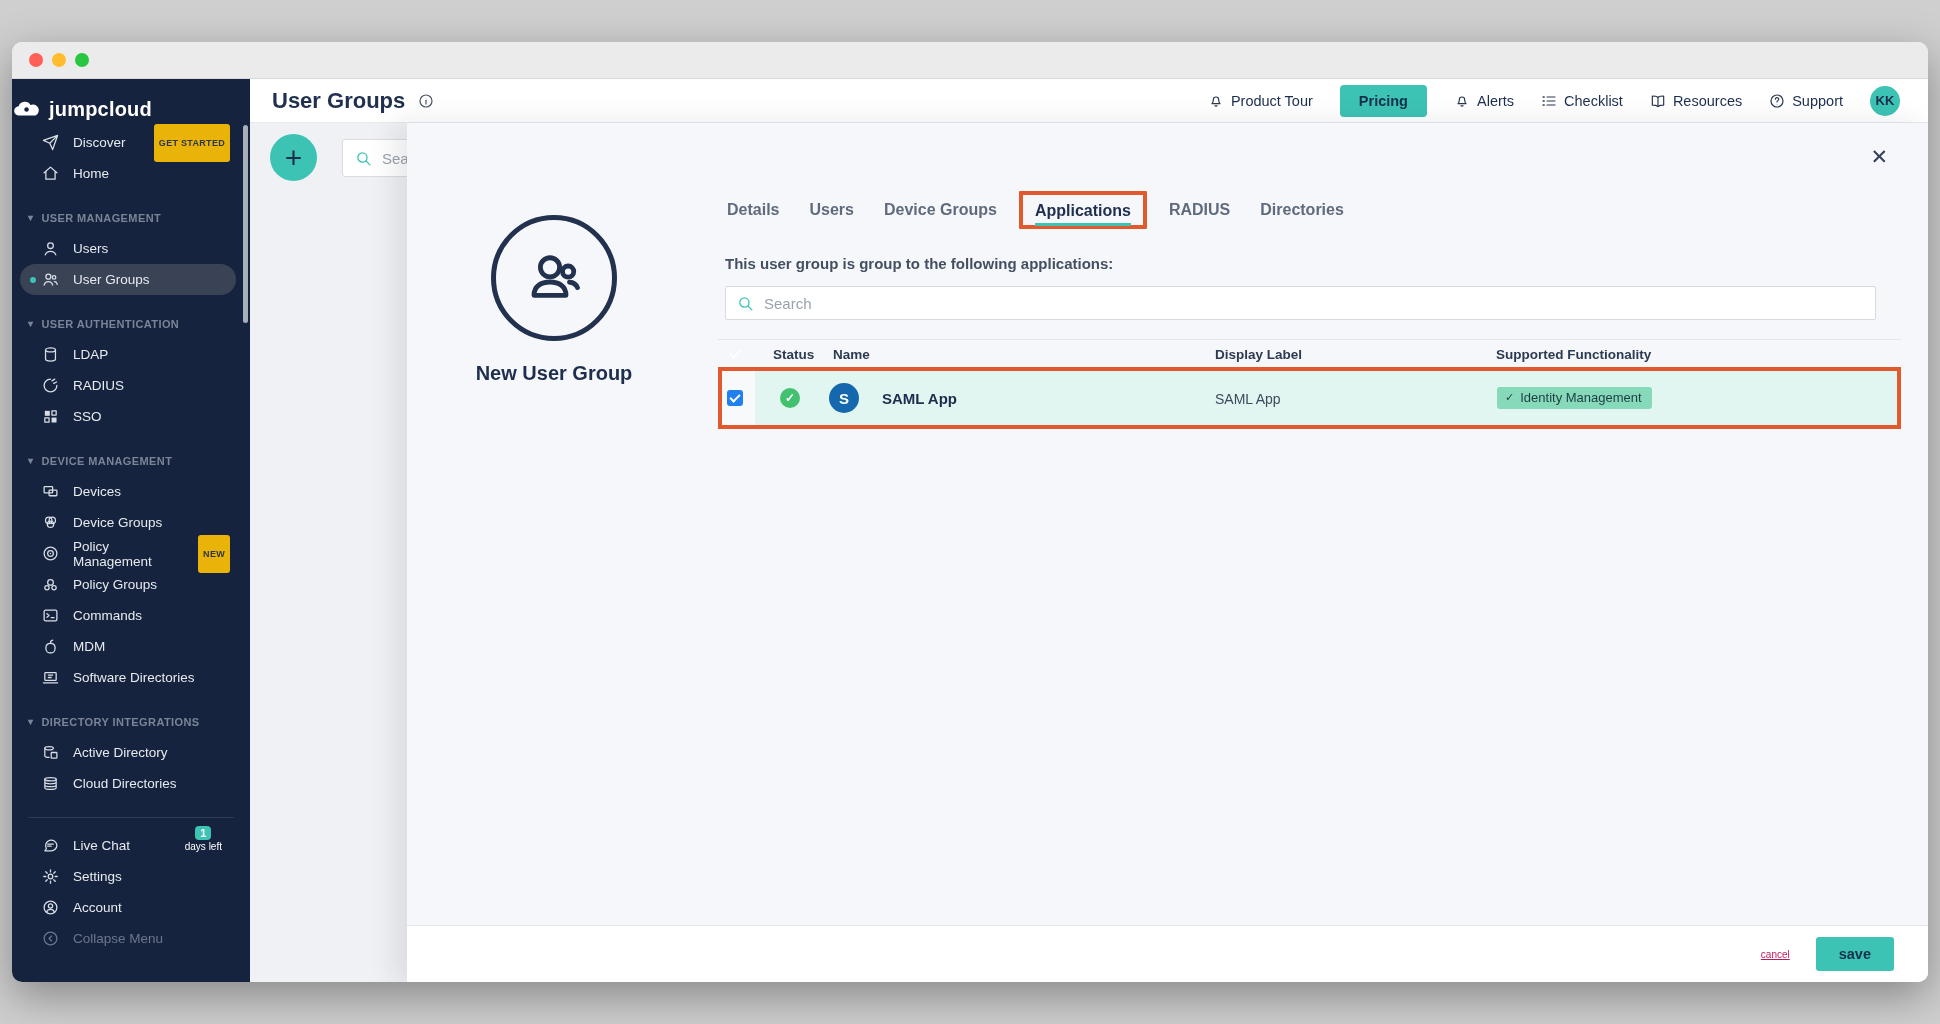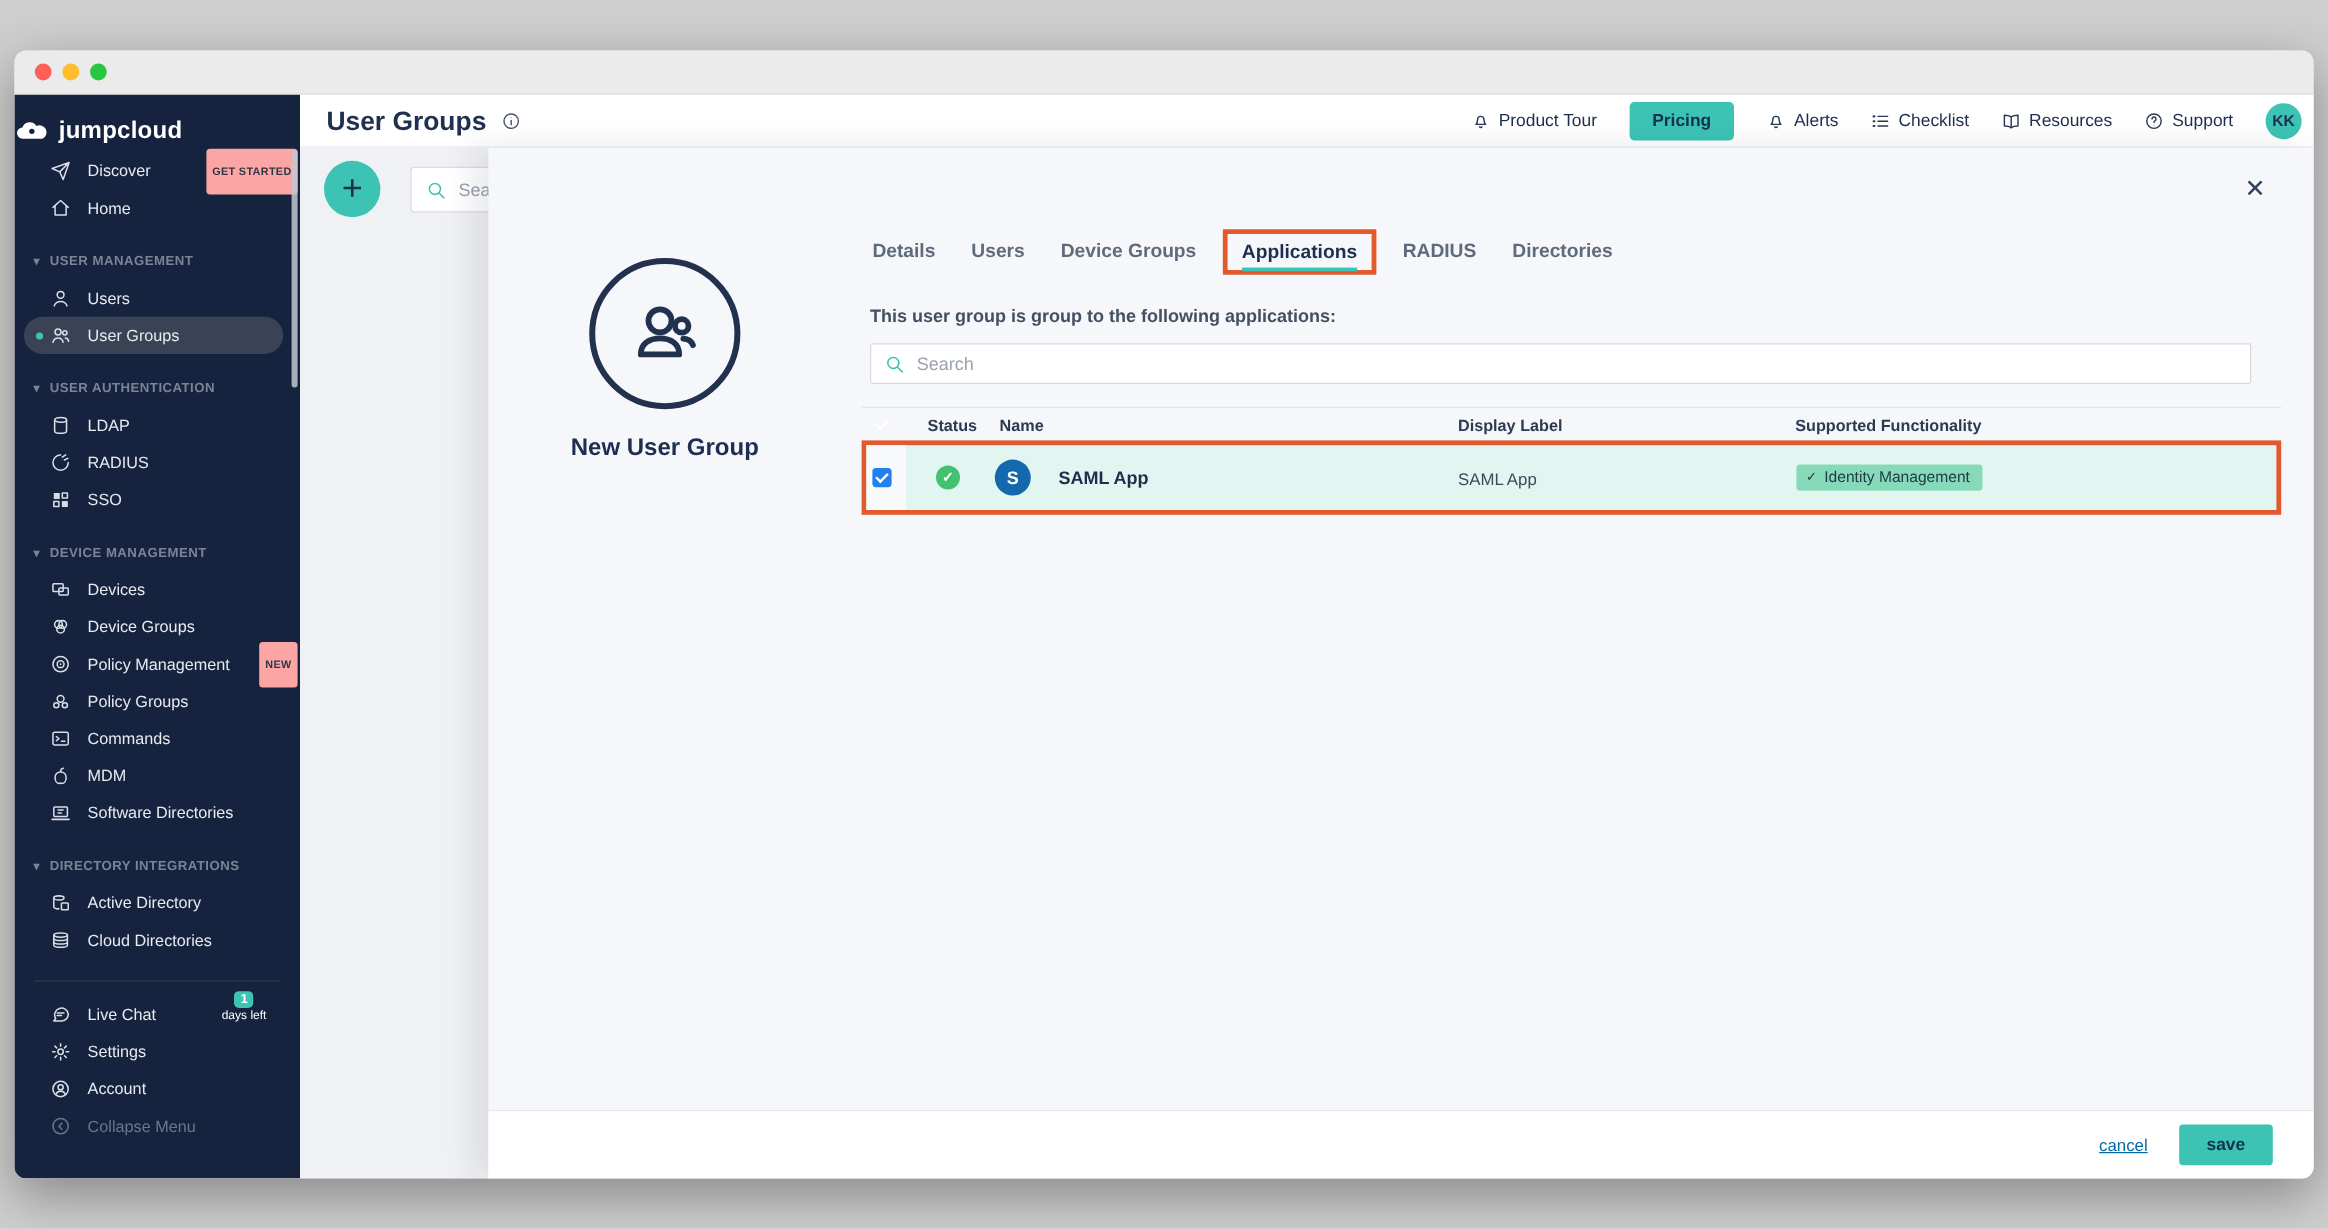--- a/index.html
+++ b/index.html
@@ -28,38 +28,38 @@
   .nav-item { height:31px; display:flex; align-items:center; padding-left:30px; gap:14px;
               font-size:13.5px; color:#e7eaef; cursor:pointer; }
   .nav-item .nicon { width:17px; height:17px; flex:none; color:#d8dde6; display:flex; }
   .nav-item .nicon svg { width:17px; height:17px; }
   .sec-head { height:31px; margin-top:13px; display:flex; align-items:center; gap:8px;
               padding-left:16px; font-size:11px; font-weight:700; color:#7b8496; letter-spacing:.4px; }
   .sec-head .chev { font-size:10px; color:#7b8496; }
   .nav-item.active { background:#3a4355; border-radius:16px; margin:0 14px 0 8px; padding-left:22px; position:relative; }
   .nav-item.active::before { content:""; position:absolute; left:10px; top:13px; width:6px; height:6px;
                              border-radius:50%; background:#3cc3b4; }
-  .badge-tan { margin-left:auto; margin-right:2px; background:#fca5a5; color:#2d3748; font-size:9px;
+  .badge-tan { margin-left:auto; margin-right:20px; background:#eab308; color:#2d3748; font-size:9px;
                font-weight:700; padding:14px 5px; border-radius:3px; letter-spacing:.3px; }
   .side-divider { height:1px; background:#2c3a52; margin:18px 16px 12px 16px; flex:none; }
   .side-footer { display:flex; flex-direction:column; }
   .trial { position:absolute; right:28px; top:-4px; display:flex; flex-direction:column; align-items:center; gap:1px; }
   .trial-badge { background:#3cc3b4; color:#fff; font-size:11px; font-weight:700; padding:1px 5px; border-radius:4px; }
   .trial-caption { font-size:10px; color:#fff; }
   .nav-item.dim { color:#6b7689; } .nav-item.dim .nicon { color:#6b7689; }
   .side-scrollbar { position:absolute; right:2px; top:46px; width:5px; height:198px; background:#c2c7d0;
                     border-radius:3px; opacity:.85; }
 
   
   .main { flex:1; position:relative; background:#f0f1f4; min-width:0; }
   .pageheader { position:absolute; top:0; left:0; right:0; height:44px; background:#fff;
                 border-bottom:1px solid #e8e9ed; display:flex; align-items:center; z-index:2; }
   .page-title { font-size:22px; font-weight:700; color:#20304f; padding-left:22px; }
   .info-ic { margin-left:13px; color:#4a5568; display:flex; } .info-ic svg{ width:16px; height:16px; }
-  .header-actions { margin-left:auto; display:flex; align-items:center; gap:27px; padding-right:10px; }
+  .header-actions { margin-left:auto; display:flex; align-items:center; gap:27px; padding-right:28px; }
   .h-item { display:flex; align-items:center; gap:7px; font-size:14.5px; color:#1d2e4e; cursor:pointer; }
   .h-item svg { width:16px; height:16px; color:#2a3850; }
   .pricing-btn { background:#3cc3b4; color:#14304d; font-size:14.5px; font-weight:700;
                  padding:8px 19px; border-radius:4px; border:none; cursor:pointer; }
   .avatar { width:30px; height:30px; border-radius:50%; background:#3cc3b4; color:#1d2e4e;
             font-size:13px; font-weight:700; display:flex; align-items:center; justify-content:center; }
 
   .plus-btn { position:absolute; left:20px; top:55px; width:47px; height:47px; border-radius:50%;
               background:#3cc3b4; color:#1d2e4e; font-size:30px; font-weight:500; border:none;
               display:flex; align-items:center; justify-content:center; z-index:1; cursor:pointer; }
@@ -115,21 +115,21 @@
                 color:#fff; font-size:15px; font-weight:700; display:flex; align-items:center; justify-content:center; }
   .r-name { left:160px; top:19px; font-size:15px; font-weight:700; color:#1d2e4e; }
   .r-display { left:493px; top:20px; font-size:14px; color:#3d4a5c; }
   .r-badge { left:775px; top:16px; background:#87dab9; color:#1d3b44; font-size:13px;
              padding:3px 10px 4px 8px; border-radius:3px; display:flex; align-items:center; gap:6px; }
   .r-badge::before { content:"✓"; font-size:11px; }
 
   .mfooter { position:absolute; left:0; right:0; bottom:0; height:57px; background:#fff;
              border-top:1px solid #e6e7eb; display:flex; align-items:center; justify-content:flex-end;
              gap:26px; padding-right:34px; }
-  .cancel-link { font-size:14px; color:#0369a1; text-decoration:underline; cursor:pointer;text-align:right; }
+  .cancel-link { font-size:10px; color:#be185d; text-decoration:underline; cursor:pointer;text-align:right; }
   .save-btn { background:#3cc3b4; color:#14304d; font-size:14.5px; font-weight:700; border:none;
               padding:9px 23px; border-radius:3px; cursor:pointer; }
 
   .svgi { fill:none; stroke:currentColor; stroke-width:1.8; stroke-linecap:round; stroke-linejoin:round; }
 </style>
 </head>
 <body>
 
 <div class="window">
 

